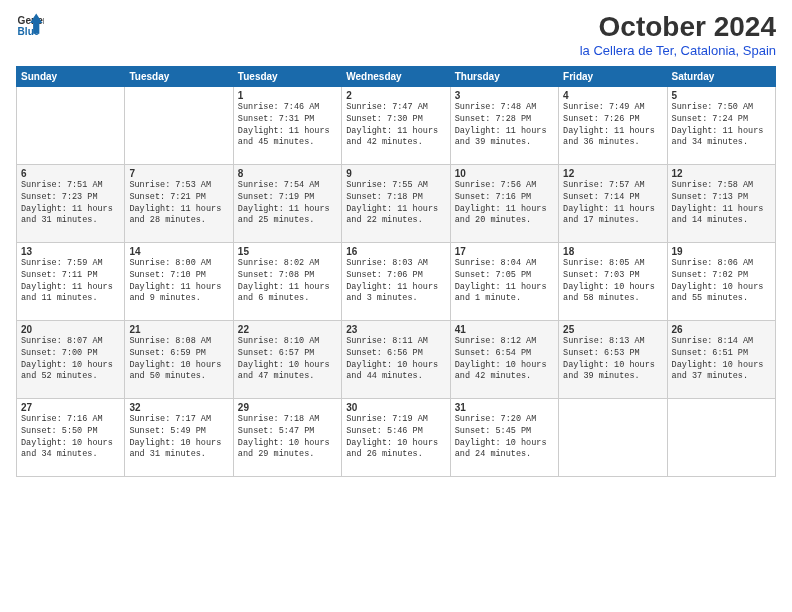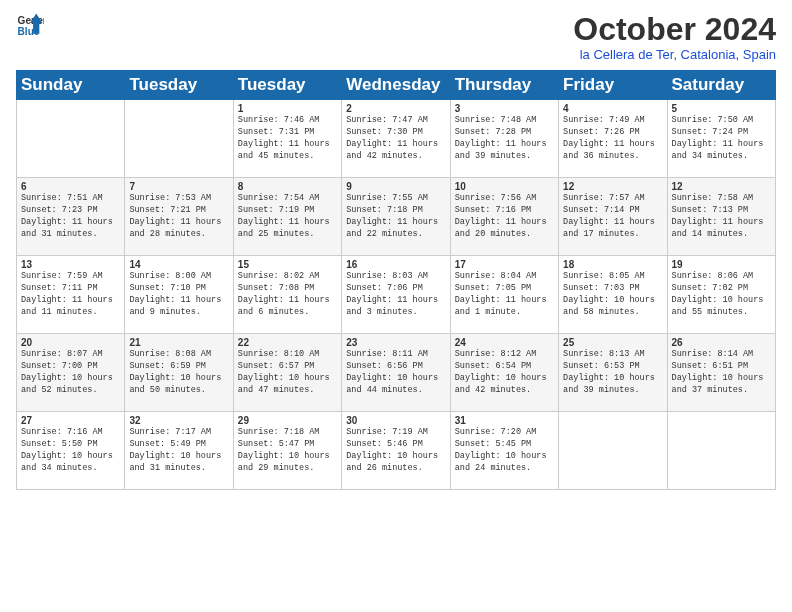--- a/index.html
+++ b/index.html
@@ -28,38 +28,38 @@
       gap: 2px;
     }
     .logo-icon {
       width: 28px;
       height: 28px;
     }
     .title-area {
       text-align: right;
     }
     .month-title {
-      font-size: 32px;
+      font-size: 28px;
       font-weight: bold;
       color: #333;
       line-height: 1.1;
     }
     .location {
       font-size: 13px;
       color: #1d4ed8;
     }
     table {
       width: 100%;
       border-collapse: collapse;
       table-layout: fixed;
     }
     thead th {
       background: #1a6aab;
       color: #fff;
-      font-size: 17px;
+      font-size: 10px;
       font-weight: bold;
       padding: 4px 4px;
       text-align: left;
       border: 1px solid #1a6aab;
     }
     tbody td {
       vertical-align: top;
       border: 1px solid #ccc;
       padding: 3px 4px;
       font-size: 8.5px;
@@ -213,21 +213,21 @@
           </td>
           <td>
             <span class="day-number">22</span>
             <div class="day-info">Sunrise: 8:10 AM<br>Sunset: 6:57 PM<br>Daylight: 10 hours and 47 minutes.</div>
           </td>
           <td>
             <span class="day-number">23</span>
             <div class="day-info">Sunrise: 8:11 AM<br>Sunset: 6:56 PM<br>Daylight: 10 hours and 44 minutes.</div>
           </td>
           <td>
-            <span class="day-number">24</span>
+            <span class="day-number">41</span>
             <div class="day-info">Sunrise: 8:12 AM<br>Sunset: 6:54 PM<br>Daylight: 10 hours and 42 minutes.</div>
           </td>
           <td>
             <span class="day-number">25</span>
             <div class="day-info">Sunrise: 8:13 AM<br>Sunset: 6:53 PM<br>Daylight: 10 hours and 39 minutes.</div>
           </td>
           <td>
             <span class="day-number">26</span>
             <div class="day-info">Sunrise: 8:14 AM<br>Sunset: 6:51 PM<br>Daylight: 10 hours and 37 minutes.</div>
           </td>

